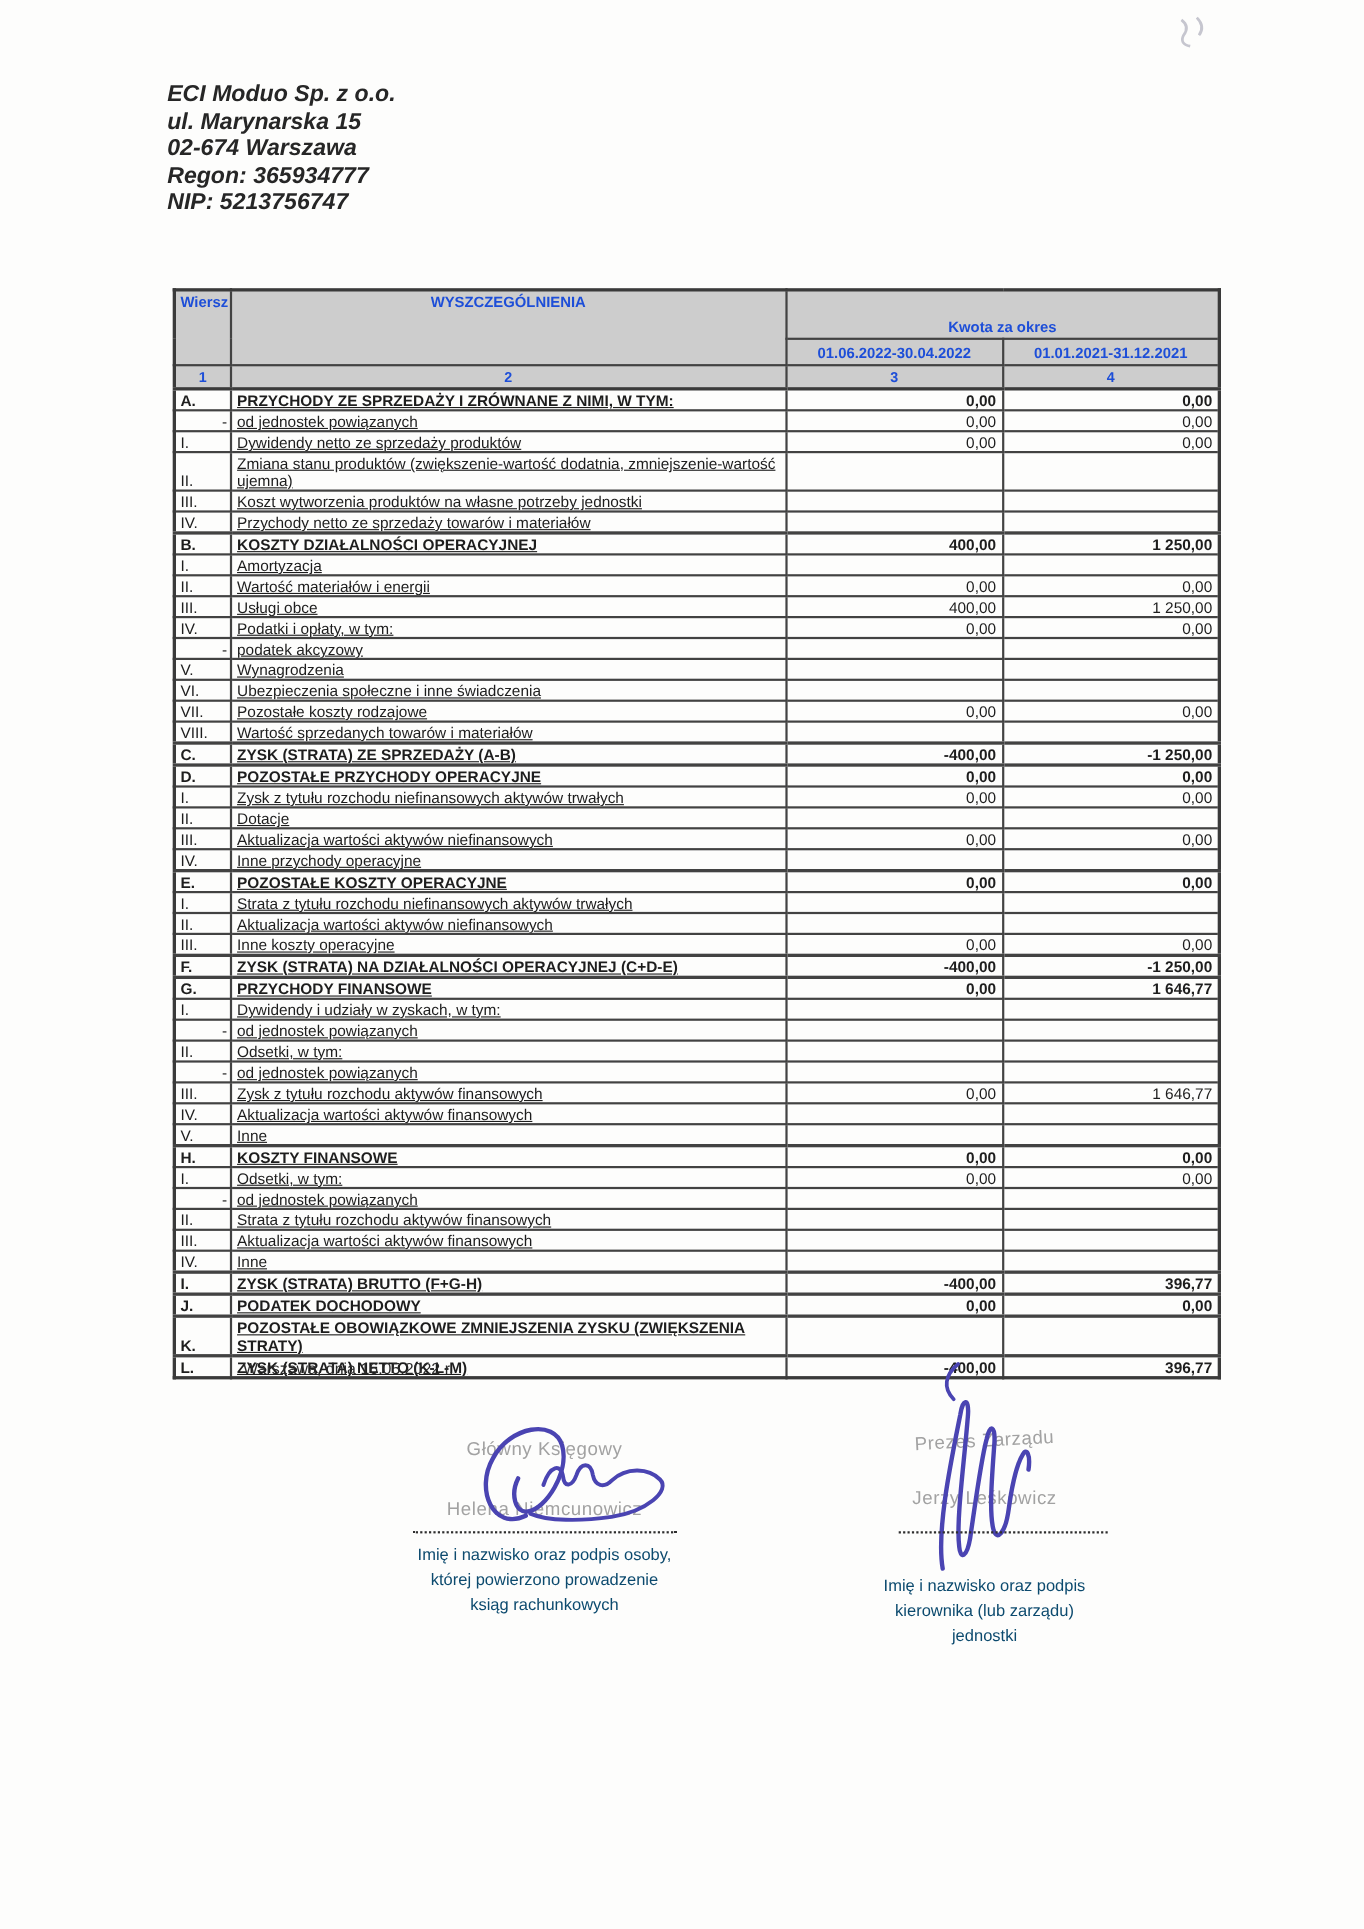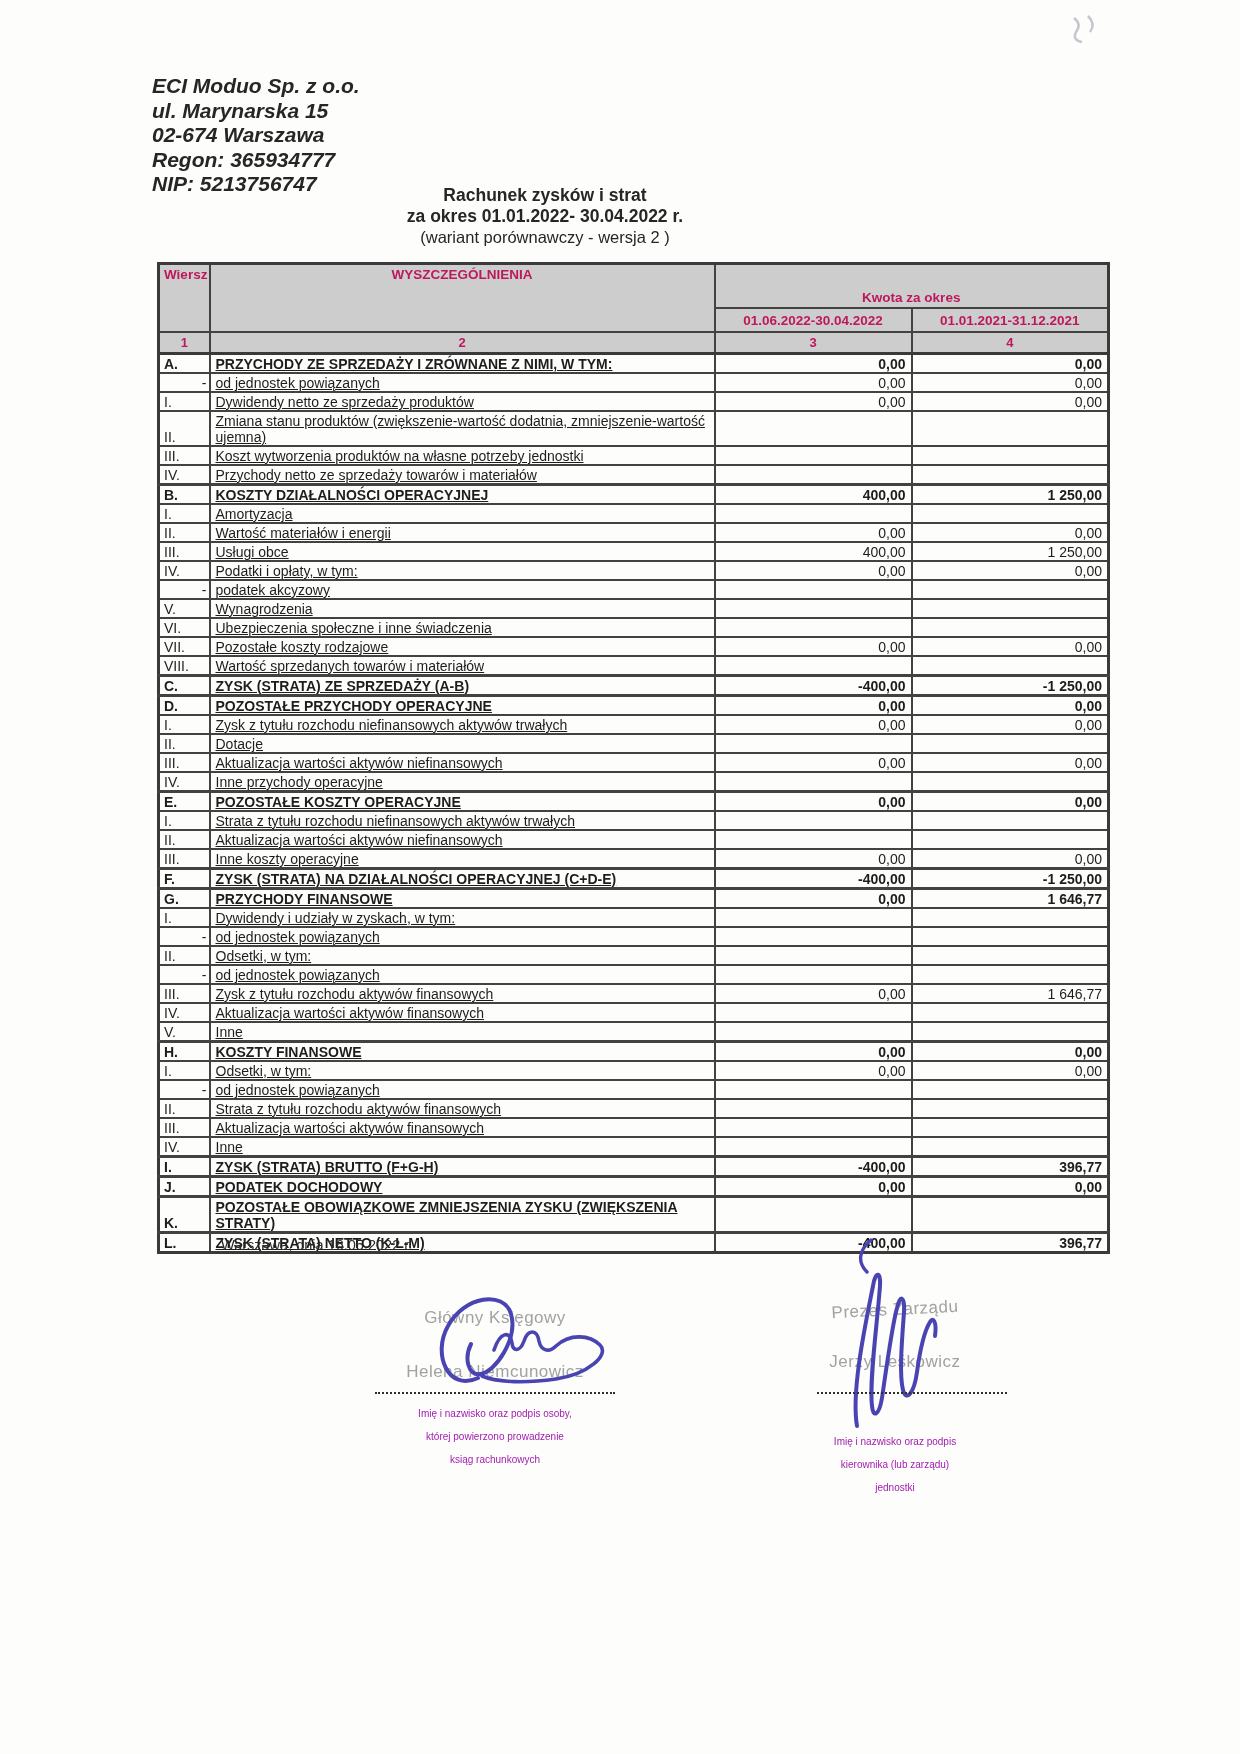--- a/index.html
+++ b/index.html
@@ -24,21 +24,21 @@
 
   
   table.pnl {
     position:absolute; left:157px; top:262px; width:950px;
     border-collapse:collapse; table-layout:fixed;
     font-size:14px; color:#1d1d1d;
     border:3px solid #3a3a3a;
   }
   table.pnl th, table.pnl td { border:2px solid #424242; }
   thead th {
-    background:#cdcdcd; color:#be185d; font-weight:bold;
+    background:#cdcdcd; color:#1d4ed8; font-weight:bold;
     font-size:13.5px; padding:2px 4px;
   }
   th.hw { vertical-align:top; }
   th.hs { vertical-align:top; }
   th.hg { vertical-align:bottom; height:38px; }
   tr.h2 th { height:18px; }
   tr.h3 th { height:15px; font-size:13px; border-bottom:3px solid #3a3a3a; }
   tbody td {
     height:16px; line-height:16px; padding:1px 5px 0 5px;
     background:#fdfdfc; overflow:hidden;
@@ -49,21 +49,21 @@
   td.val { text-align:right; }
   tr.strong td { font-weight:bold; border-top-width:3px; }
 
   
   .place-date { position:absolute; left:210px; top:1237px; font-size:14.5px; color:#2a2a2a;margin-left:11px; }
 
   
   .sig { position:absolute; text-align:center; }
   .sig .stamp { position:absolute; left:0; right:0; color:#a2a2a2; font-size:17px; letter-spacing:.5px; }
   .sig .dots { position:absolute; border-bottom:2.5px dotted #2e2e2e; }
-  .sig .cap { position:absolute; left:0; right:0; font-size:10px; line-height:23px; color:#a21caf; }
+  .sig .cap { position:absolute; left:0; right:0; font-size:15px; line-height:23px; color:#0c4a6e; }
   .sig svg { position:absolute; }
 
   .sig-left { left:330px; top:1290px; width:330px; height:190px; }
   .sig-left .role { top:18px; }
   .sig-left .name { top:72px; }
   .sig-left .dots { left:45px; right:45px; top:102px; }
   .sig-left .cap  { top:112px; }
   .sig-left svg.ink { left:60px; top:-4px; width:240px; height:116px; }
 
   .sig-right { left:755px; top:1240px; width:280px; height:240px; }
@@ -92,25 +92,20 @@
   </svg>
 
   <div class="company">
     <div>ECI Moduo Sp. z o.o.</div>
     <div>ul. Marynarska 15</div>
     <div>02-674 Warszawa</div>
     <div>Regon: 365934777</div>
     <div>NIP: 5213756747</div>
   </div>
 
-  <div class="title-block">
-    <div class="t1">Rachunek zysków i strat</div>
-    <div class="t2">za okres 01.01.2022- 30.04.2022 r.</div>
-    <div class="t3">(wariant porównawczy - wersja 2 )</div>
-  </div>
 
   <table class="pnl">
     <colgroup>
       <col style="width:51px">
         <col style="width:505px">
         <col style="width:197px">
         <col style="width:197px">
     </colgroup>
     <thead>
       <tr class="h1">

